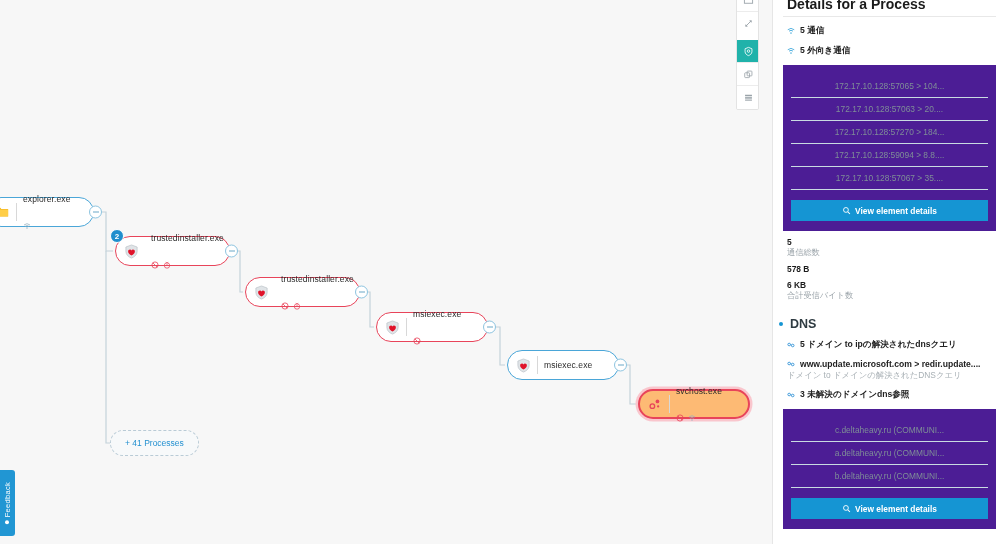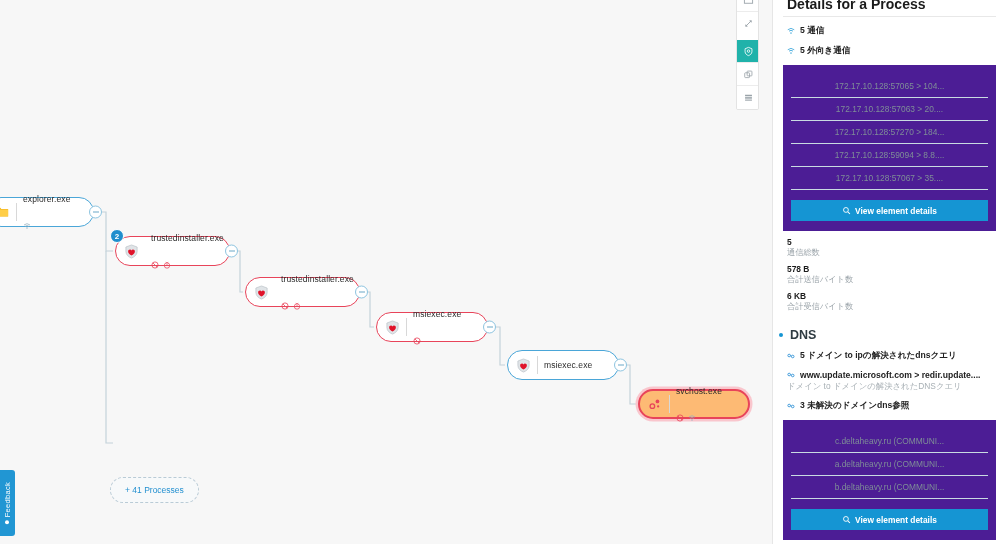--- a/index.html
+++ b/index.html
@@ -57,21 +57,21 @@
     display: flex; align-items: center; justify-content: center;
   }
   .collapse i { display: block; width: 6px; height: 1.2px; background: #6aa8c8; }
 
   .more-node {
     position: absolute;
     height: 26px; padding: 0 14px;
     border: 1.4px dashed #b9cbd6; border-radius: 14px;
     background: #f7f9fa;
     display: flex; align-items: center;
-    font-size: 8.5px; color: #2390d0; white-space: nowrap; margin-top: 47px;
+    font-size: 8.5px; color: #2390d0; white-space: nowrap;
   }
 
   
   #feedback {
     position: absolute; left: 0; top: 470px;
     width: 15px; height: 66px;
     background: #2196d3; border-radius: 0 3px 3px 0;
     display: flex; align-items: center; justify-content: center;
   }
   #feedback .ftxt {
@@ -396,21 +396,20 @@
           <path d="M10.2 10.2 L14 14" stroke="#ffffff" stroke-width="1.8"></path>
         </svg>
         <span>View element details</span>
       </div>
     </div>
 
     <div class="sec">
       <div class="stat-v">5</div>
       <div class="stat-l">通信総数</div>
       <div class="stat-v">578 B</div>
-      <div class="stat-l">合計送信バイト数</div>
       <div class="stat-v">6 KB</div>
       <div class="stat-l">合計受信バイト数</div>
     </div>
 
     <div class="sec-title">
       <span class="bullet"></span>
       <span>DNS</span>
     </div>
 
     <div class="sec">

